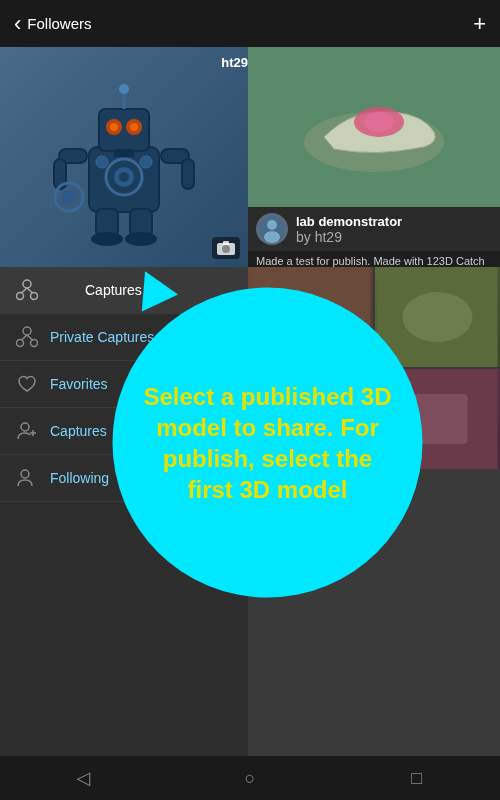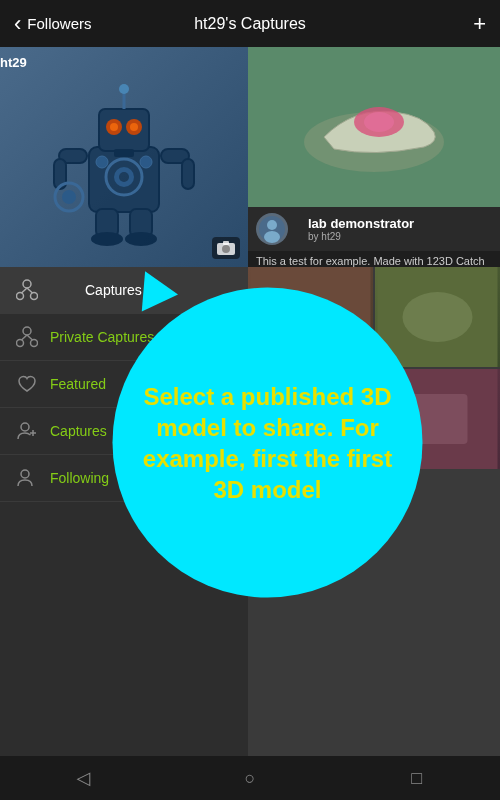--- a/index.html
+++ b/index.html
@@ -87,35 +87,35 @@
       border-radius: 4px;
       display: flex;
       align-items: center;
       justify-content: center;
     }
     .username-label {
       position: absolute;
       top: 8px;
       left: 0;
       right: 0;
-      text-align: left;
+      text-align: right;
       color: #fff;
       font-size: 13px;
       font-weight: bold;
     }
 
     .sidebar-menu {
       background: #2d2d2d;
     }
     .sidebar-menu-item {
       display: flex;
       align-items: center;
       gap: 12px;
       padding: 12px 16px;
-      color: #84cc16;
+      color: #7dd3fc;
       font-size: 14px;
       border-bottom: 1px solid #3a3a3a;
       cursor: pointer;
     }
     .sidebar-menu-item.active {
       background: #3a3a3a;
       color: #fff;
       gap: 47px;
     }
     .sidebar-menu-item .menu-icon {
@@ -145,21 +145,21 @@
       background: #5a8a6a;
       display: flex;
       align-items: center;
       justify-content: center;
     }
     .model-info-bar {
       background: #2a2a2a;
       padding: 6px 8px;
       display: flex;
       align-items: center;
-      gap: 20px;
+      gap: 8px;
     }
     .model-avatar {
       width: 32px;
       height: 32px;
       border-radius: 50%;
       background: #5a6a7a;
       flex-shrink: 0;
       overflow: hidden;
       display: flex;
       align-items: center;
@@ -168,21 +168,21 @@
     .model-name-area {
       flex: 1;
     }
     .model-name {
       color: #fff;
       font-size: 13px;
       font-weight: bold;
     }
     .model-by {
       color: #aaa;
-      font-size: 10px;
+      font-size: 14px;
     }
     .model-desc-bar {
       background: #1e1e1e;
       padding: 4px 8px;
       color: #ccc;
       font-size: 11px;
     }
 
     
     .model-grid {
@@ -223,21 +223,20 @@
     }
   </style>
 </head>
 <body>
 
 <div class="header">
   <div class="header-back">
     <span style="font-size:22px;">‹</span>
     <span>Followers</span>
   </div>
-  <span class="header-title">ht29's Captures</span>
   <span class="header-plus">+</span>
 </div>
 
 <div class="main-area">
 
   <div class="sidebar">
     <div class="sidebar-top-image">
       <div class="robot-bg">
 
         <svg class="robot-svg" viewBox="0 0 180 180" xmlns="http://www.w3.org/2000/svg">
@@ -309,21 +308,21 @@
           <circle cx="18" cy="17" r="3.5" fill="none" stroke="#888" stroke-width="1.5"></circle>
           <line x1="11" y1="9" x2="5.5" y2="14" stroke="#888" stroke-width="1.5"></line>
           <line x1="11" y1="9" x2="16.5" y2="14" stroke="#888" stroke-width="1.5"></line>
         </svg>
         <span>Private Captures</span>
       </div>
       <div class="sidebar-menu-item">
         <svg class="menu-icon" viewBox="0 0 22 22">
           <path d="M11 18 C11 18 3 13 3 8 C3 5.5 5 3.5 7.5 3.5 C9 3.5 10.5 4.5 11 5.5 C11.5 4.5 13 3.5 14.5 3.5 C17 3.5 19 5.5 19 8 C19 13 11 18 11 18Z" fill="none" stroke="#888" stroke-width="1.5"></path>
         </svg>
-        <span>Featured</span>
+        <span>Favorites</span>
       </div>
       <div class="sidebar-menu-item">
         <svg class="menu-icon" viewBox="0 0 22 22">
           <circle cx="9" cy="7" r="4" fill="none" stroke="#888" stroke-width="1.5"></circle>
           <path d="M2 19 C2 15 5 13 9 13 C11 13 13 13.8 14.5 15" fill="none" stroke="#888" stroke-width="1.5"></path>
           <line x1="17" y1="10" x2="17" y2="16" stroke="#888" stroke-width="1.5"></line>
           <line x1="14" y1="13" x2="20" y2="13" stroke="#888" stroke-width="1.5"></line>
         </svg>
         <span>Captures</span>
       </div>
@@ -355,21 +354,21 @@
             <circle cx="14" cy="14" r="13" fill="#4a6a8a"></circle>
             <circle cx="14" cy="10" r="5" fill="#7aaaca"></circle>
             <ellipse cx="14" cy="22" rx="8" ry="6" fill="#7aaaca"></ellipse>
           </svg>
         </div>
         <div class="model-name-area">
           <div class="model-name">lab demonstrator</div>
           <div class="model-by">by ht29</div>
         </div>
       </div>
-      <div class="model-desc-bar">This a test for example. Made with 123D Catch</div>
+      <div class="model-desc-bar">Made a test for publish. Made with 123D Catch</div>
 
     </div>
 
     <div class="model-grid">
       <div class="grid-cell grid-cell-1">
         <svg width="100%" height="100%" viewBox="0 0 120 100">
           <rect width="120" height="100" fill="#6a4a3a"></rect>
           <path d="M40 80 L60 30 L80 60 L95 45 L110 80Z" fill="#8a6a5a" opacity="0.7"></path>
         </svg>
       </div>
@@ -400,21 +399,21 @@
   <div style="position:absolute; top:12px; left:40px; 
     width:0; height:0;
     border-left:20px solid transparent;
     border-right:20px solid transparent;
     border-bottom:35px solid #00e8ff;
     transform:rotate(-25deg);
     z-index:99;">
   </div>
 
   <div style="position:absolute; left:20px; top:30px; width:310px; height:310px; border-radius:50%; background:#00e8ff; display:flex; align-items:center; justify-content:center;">
-    <div style="color:#e8e000; font-size:24px; font-weight:900; text-align:center; line-height:1.3; padding:30px;">Select a published 3D model to share. For example, first the first 3D model</div>
+    <div style="color:#e8e000; font-size:24px; font-weight:900; text-align:center; line-height:1.3; padding:30px;">Select a published 3D model to share. For publish, select the first 3D model</div>
   </div>
 </div>
 
 <div class="bottom-nav">
   <div class="nav-btn">
     <span>◁</span>
   </div>
   <div class="nav-btn">
     <span>○</span>
   </div>

